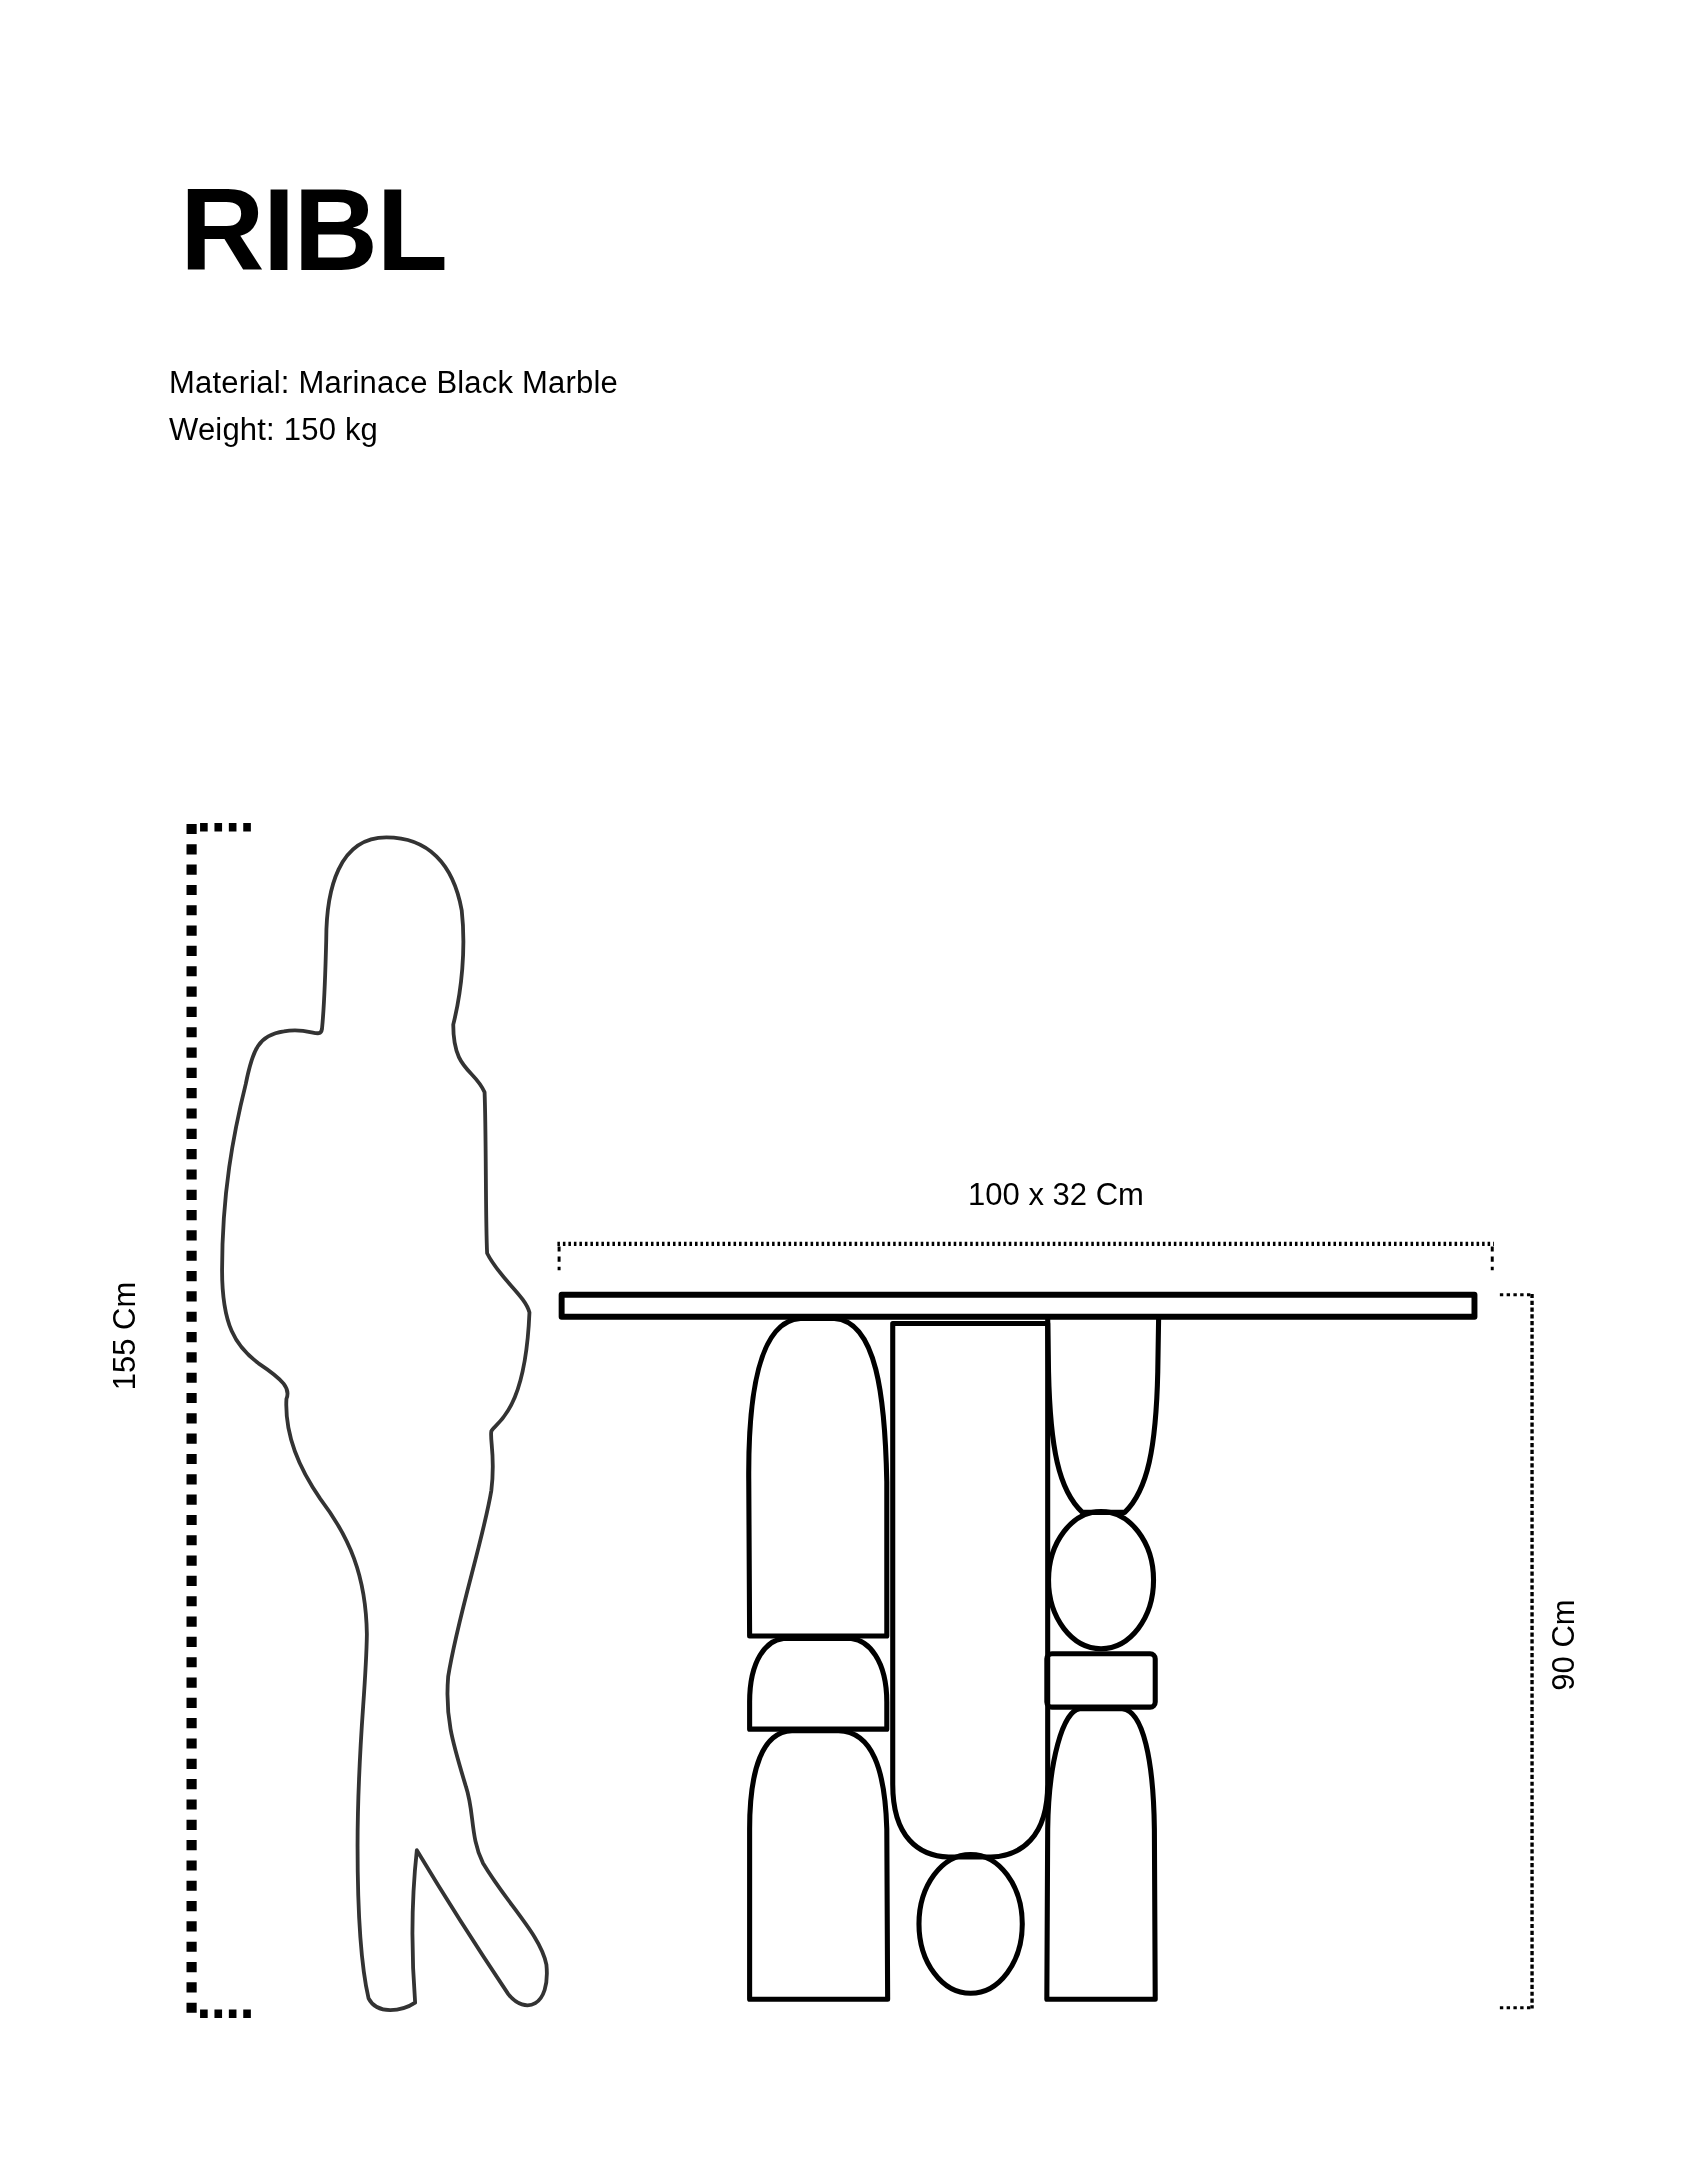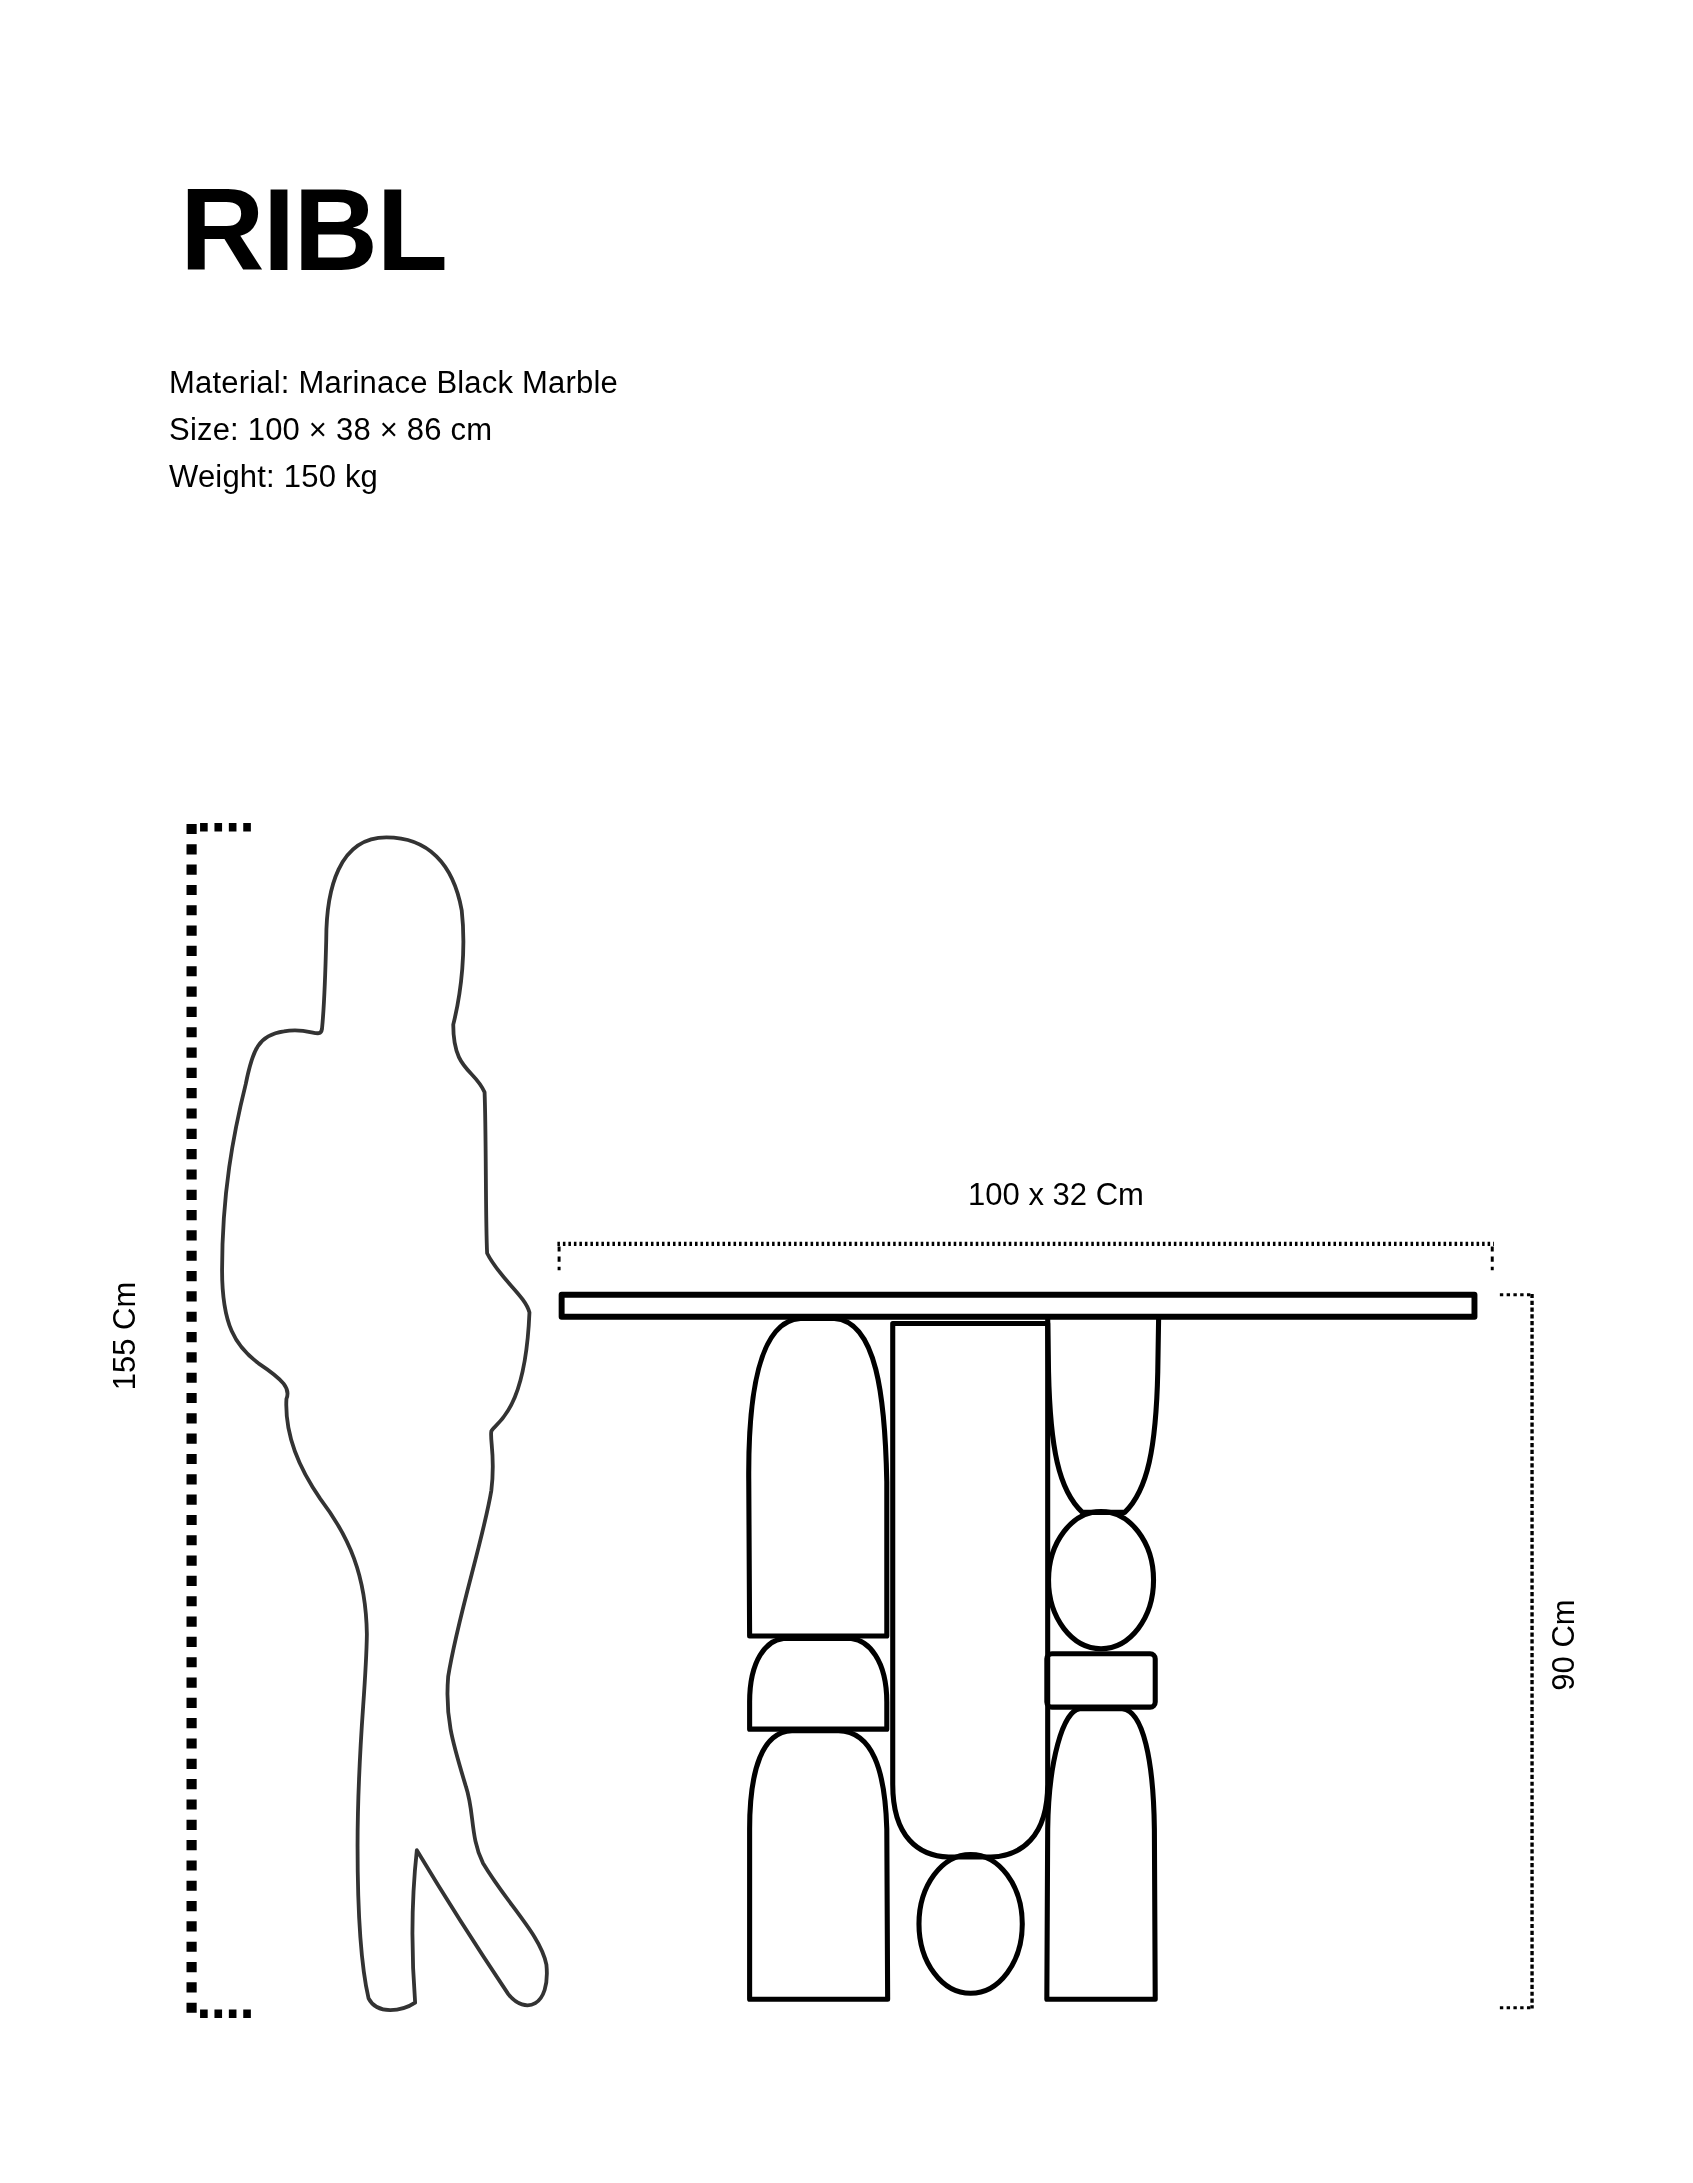--- a/index.html
+++ b/index.html
@@ -14,21 +14,20 @@
   .label-human { left: 124px; top: 1336px; }
   .label-table { left: 1563px; top: 1645px; }
 </style>
 </head>
 <body>
 
 <h1 class="title">RIBL</h1>
 
 <div class="specs">
   <div>Material: Marinace Black Marble</div>
-  <div>Size: 100 × 38 × 86 cm</div>
   <div>Weight: 150 kg</div>
 </div>
 
 <svg class="drawing" viewBox="0 0 2000 2578" width="1694" height="2183" xmlns="http://www.w3.org/2000/svg">
 
   <g fill="none" stroke="#000">
     <line x1="226" y1="973" x2="226" y2="2383" stroke-width="12" stroke-dasharray="12 12"></line>
     <line x1="236" y1="977" x2="304" y2="977" stroke-width="10" stroke-dasharray="9 8"></line>
     <line x1="236" y1="2378" x2="304" y2="2378" stroke-width="10" stroke-dasharray="9 8"></line>
   </g>

